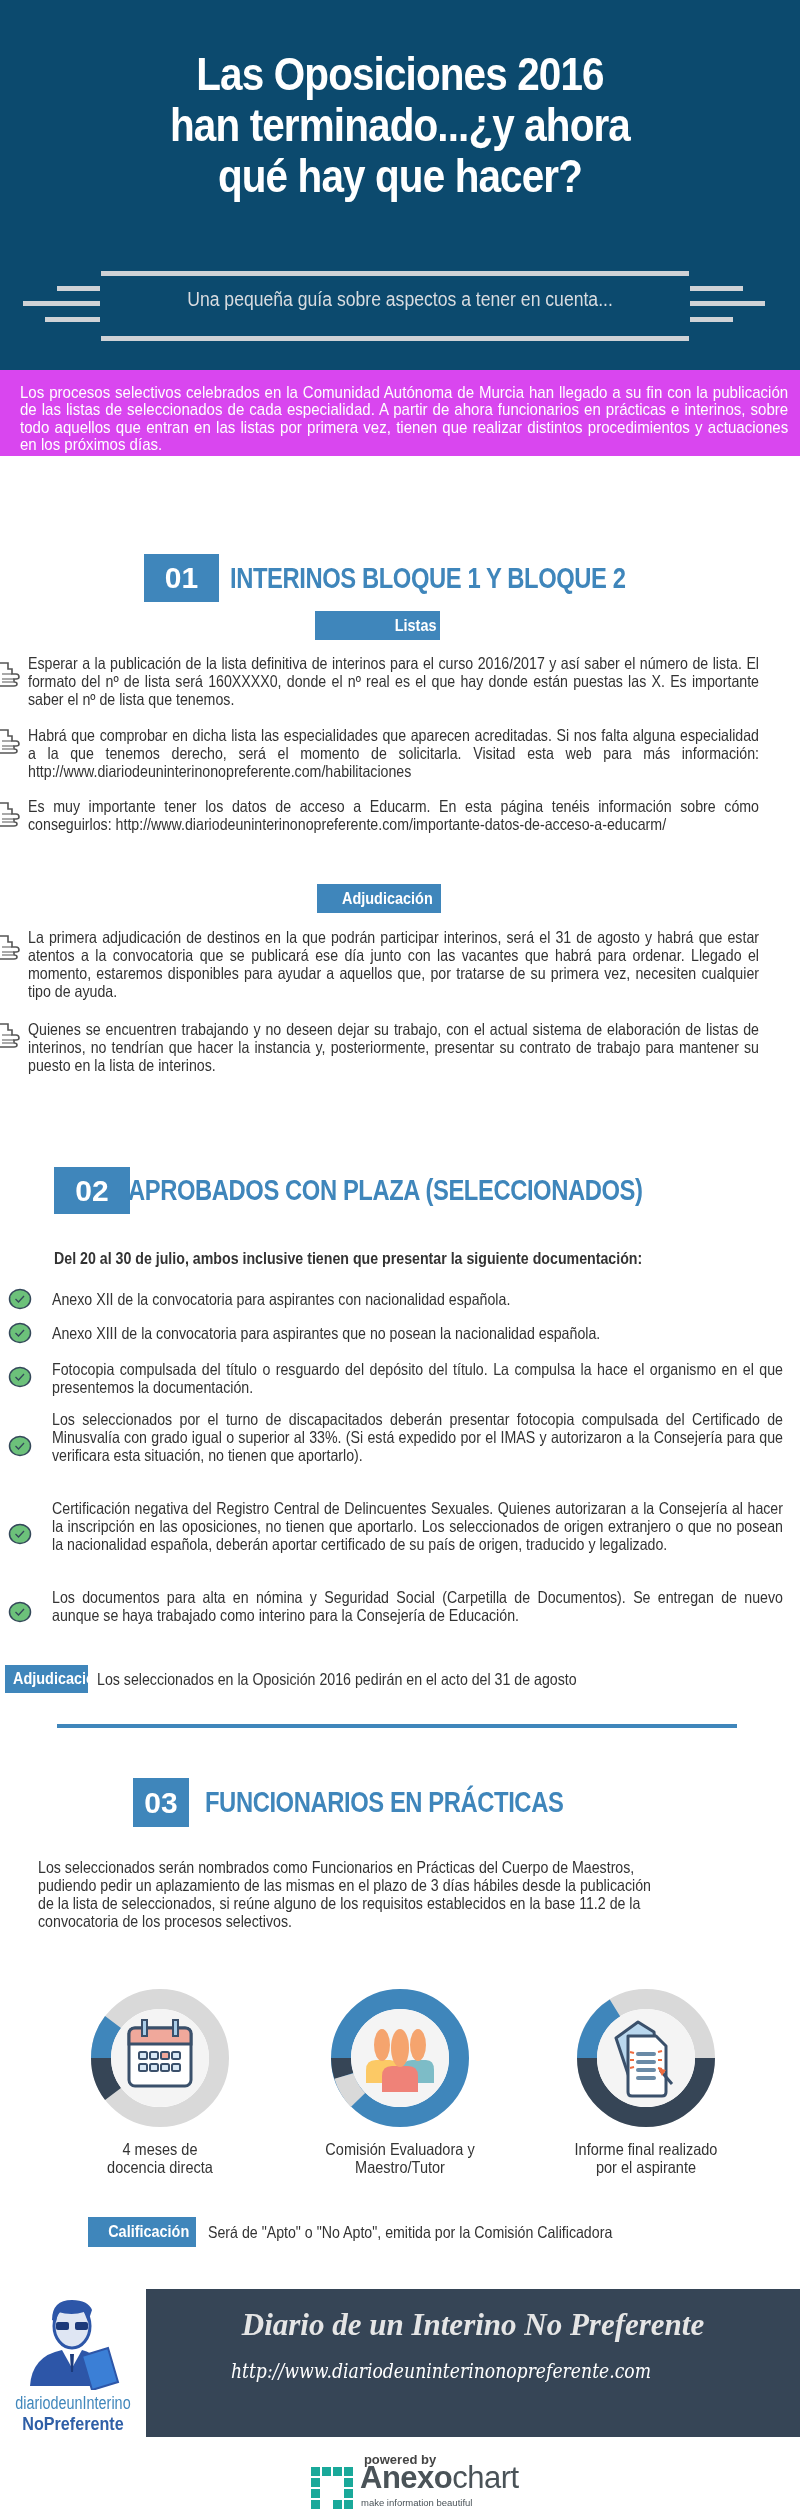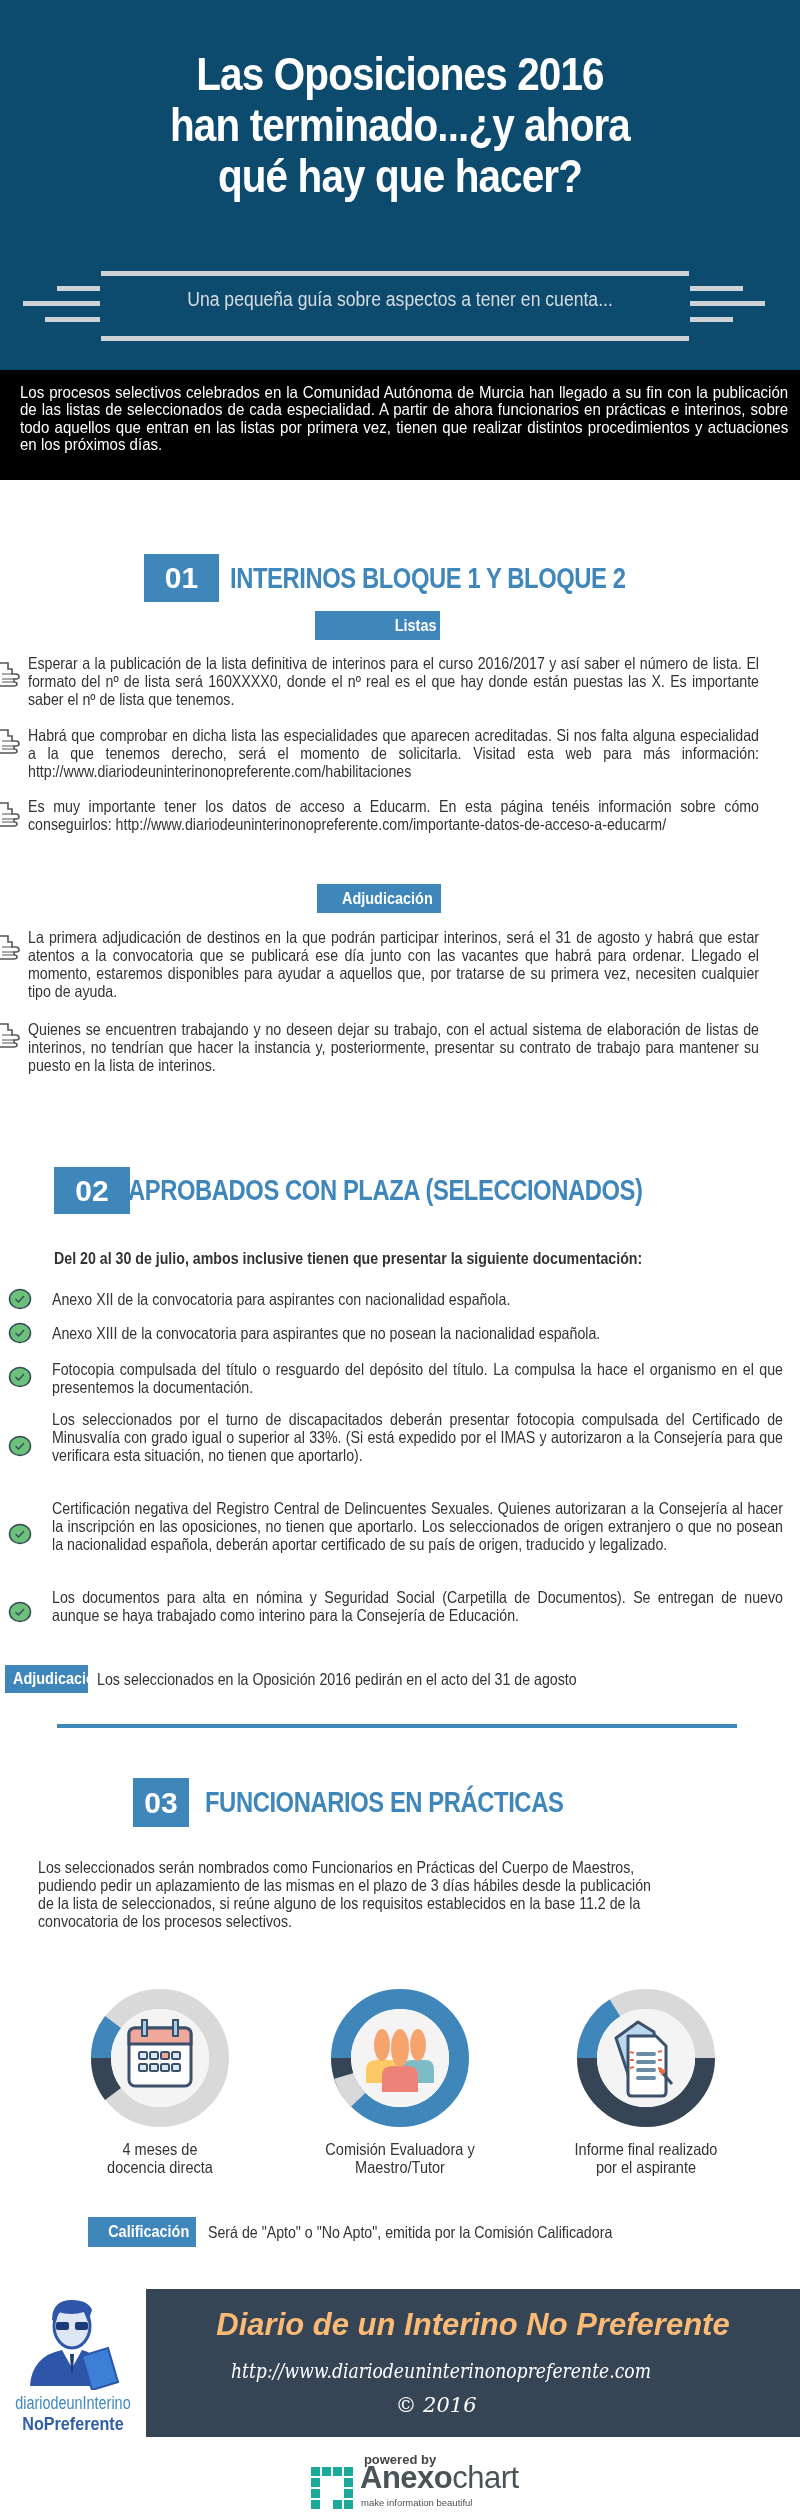--- a/index.html
+++ b/index.html
@@ -10,21 +10,21 @@
   
   .header { position: absolute; left: 0; top: 0; width: 800px; height: 370px; background: #0c4a6e; }
   .title { position: absolute; left: 0; top: 48px; width: 800px; text-align: center; color: #fff;
            font-family: "Liberation Sans", sans-serif; font-weight: bold; font-size: 47px;
            line-height: 51px; letter-spacing: -1px; transform: scaleX(0.86); transform-origin: center; }
   .hline { position: absolute; height: 5px; background: #cfd2d6; }
   .subtitle { position: absolute; left: 66px; top: 283px; width: 668px; text-align: center; color: #d9dce0;
               font-size: 20px; line-height: 32px; transform: scaleX(0.88); transform-origin: center; }
 
   
-  .intro { position: absolute; left: 0; top: 370px; width: 800px; height: 110px; background: #000000; }
+  .intro { position: absolute; left: 0; top: 370px; width: 800px; height: 86px; background: #d946ef; }
   .intro p { position: absolute; left: 20px; top: 14px; width: 768px; color: #fff; font-size: 16.2px;
              line-height: 17.3px; text-align: justify; transform: scaleX(0.93); transform-origin: left; width: 826px; }
 
   
   .num-box { position: absolute; background: #3f86bb; color: #fff; font-weight: bold; text-align: center;
              font-size: 30px; }
   .sec-title { position: absolute; color: #3f86bb; font-weight: bold; font-size: 29px; white-space: nowrap;
                transform: scaleX(0.82); transform-origin: left; letter-spacing: -0.5px; }
   .tag { position: absolute; background: #3f86bb; color: #fff; font-weight: bold; font-size: 17px;
          text-align: right; transform-origin: center; }
@@ -37,22 +37,22 @@
   .check { position: absolute; width: 24px; height: 24px; }
 
   .divider { position: absolute; left: 57px; top: 1724px; width: 680px; height: 4px; background: #3f86bb; }
 
   .ring { position: absolute; }
   .cap { position: absolute; text-align: center; font-size: 16.5px; line-height: 18px; color: #333;
          transform: scaleX(0.88); transform-origin: center; }
 
   
   .footer-dark { position: absolute; left: 146px; top: 2289px; width: 654px; height: 148px; background: #364556; }
-  .ft1 { position: absolute; left: 0; top: 18px; width: 654px; text-align: center; color: #fdba74;
-         font-family: Liberation Sans, sans-serif; font-style: italic; font-weight: bold; font-size: 31px; }
+  .ft1 { position: absolute; left: 0; top: 18px; width: 654px; text-align: center; color: #e5e5e5;
+         font-family: Liberation Serif, serif; font-style: italic; font-weight: bold; font-size: 31px; }
   .ft2 { position: absolute; left: 0; top: 70px; width: 590px; text-align: center; color: #fff;
          font-family: "DejaVu Serif", serif; font-style: italic; font-size: 21px; transform: scaleX(0.82); transform-origin: center; }
   .ft3 { position: absolute; left: 0; top: 104px; width: 580px; text-align: center; color: #fff;
          font-family: "DejaVu Serif", serif; font-style: italic; font-size: 21px; }
   .logo-text1 { position: absolute; left: 0; top: 2393px; width: 146px; text-align: center; color: #3f86bb;
                 font-size: 18px; transform: scaleX(0.8); transform-origin: center; }
   .logo-text2 { position: absolute; left: 0; top: 2413px; width: 146px; text-align: center; color: #2f5fa7;
                 font-size: 19px; font-weight: bold; transform: scaleX(0.85); transform-origin: center; }
   .powered { position: absolute; left: 300px; top: 2452px; width: 200px; text-align: center; font-size: 13px; color: #444; font-weight: bold; }
   .pikto { position: absolute; left: 360px; top: 2460px; font-size: 31px; color: #4a5358; letter-spacing: -0.5px; }
@@ -258,21 +258,20 @@
   <rect x="34" y="32" width="13" height="8" rx="2" fill="#1c3a7a"></rect>
     <rect x="53" y="32" width="13" height="8" rx="2" fill="#1c3a7a"></rect>
   <path d="M60 66 L86 58 L96 92 L70 100 Z" fill="#3b7fd6" stroke="#2d56a8" stroke-width="2"></path>
 </svg>
 <div class="logo-text1">diariodeunInterino</div>
 <div class="logo-text2">NoPreferente</div>
 
 <div class="footer-dark">
   <div class="ft1">Diario de un Interino No Preferente</div>
   <div class="ft2">http://www.diariodeuninterinonopreferente.com</div>
-  <div class="ft3">© 2016</div>
 </div>
 
 <div class="powered">powered by</div>
 <svg style="position:absolute;left:310px;top:2466px;" width="44" height="44" viewBox="0 0 44 44">
   <g fill="#1aa99a">
     <rect x="1" y="1" width="9" height="9"></rect>
       <rect x="12" y="1" width="9" height="9"></rect>
       <rect x="23" y="1" width="9" height="9"></rect>
       <rect x="34" y="1" width="9" height="9"></rect>
     <rect x="1" y="12" width="9" height="9"></rect>

